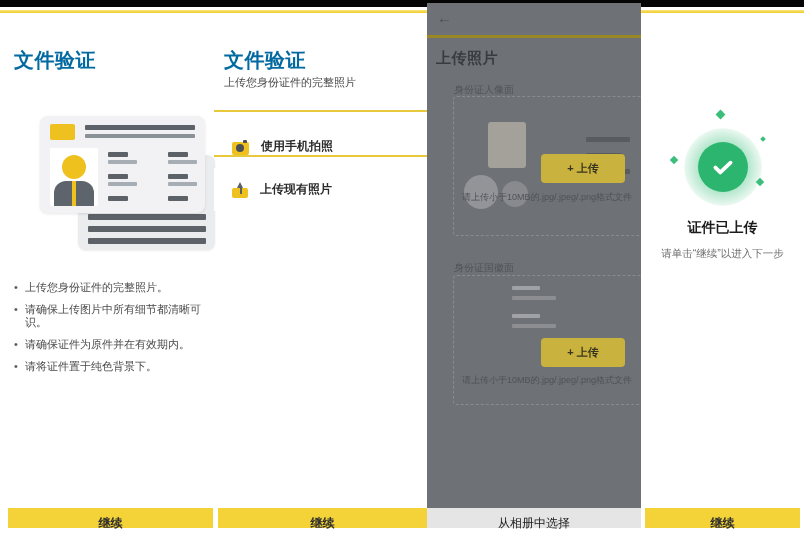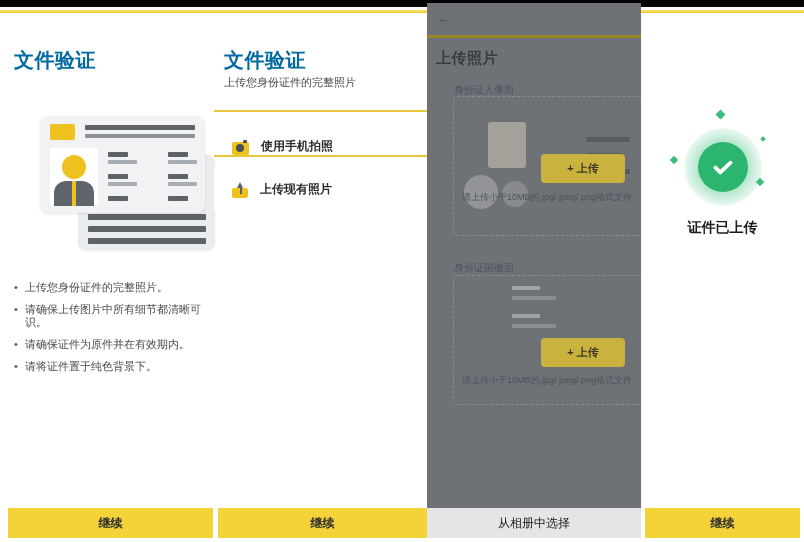--- a/index.html
+++ b/index.html
@@ -37,21 +37,21 @@
   .torso{left:4px;top:33px;width:40px;height:26px;background:#5E646B;border-radius:12px 12px 0 0;}
   .tie{left:22px;top:33px;width:4px;height:26px;background:#EFC11F;}
   .frow-d{width:20px;height:5px;background:#5C6267;border-radius:1px;}
   .frow-l{width:29px;height:4px;background:#A7ADB4;border-radius:1px;}
 
   .bullets{left:14px;top:268px;width:198px;font-size:11px;color:#4a4a4a;}
   .bullet{margin-bottom:9px;line-height:13px;padding-left:11px;position:relative;}
   .bullet::before{content:"•";position:absolute;left:0;top:0;color:#5a5a5a;}
 
   
-  .btn{height:30px;background:#F4D339;text-align:center;line-height:30px;
+  .btn{height:20px;background:#F4D339;text-align:center;line-height:30px;
        font-size:12px;font-weight:700;color:#2e2e2e;cursor:pointer;}
   .btn1{left:8px;top:508px;width:205px;}
   .btn2{left:218px;top:508px;width:209px;}
   .btn-album{left:427px;top:508px;width:214px;background:#e5e5e5;color:#1b1b1b;font-weight:400;}
   .btn4{left:645px;top:508px;width:155px;}
 
   
   .p2{left:214px;width:213px;}
   .p2 .p-title{position:absolute;left:10px;top:34px;}
   .p2 .p-sub{position:absolute;left:10px;top:62px;width:190px;}
@@ -212,18 +212,19 @@
       <svg width="26" height="26" viewBox="0 0 24 24">
         <path d="M5 12.5l4.5 4.5L19 8" stroke="#ffffff" stroke-width="3.5" fill="none" stroke-linecap="round" stroke-linejoin="round"></path>
       </svg>
     </div>
     <div class="abs spark sp1"></div>
     <div class="abs spark sp2"></div>
     <div class="abs spark sp3"></div>
     <div class="abs spark sp4"></div>
   </div>
   <div class="abs done-title">证件已上传</div>
+  <div class="abs done-sub">请单击“继续”以进入下一步</div>
 </div>
 
 <div class="abs btn btn1">继续</div>
 <div class="abs btn btn2">继续</div>
 <div class="abs btn btn-album">从相册中选择</div>
 <div class="abs btn btn4">继续</div>
 
 </body></html>

